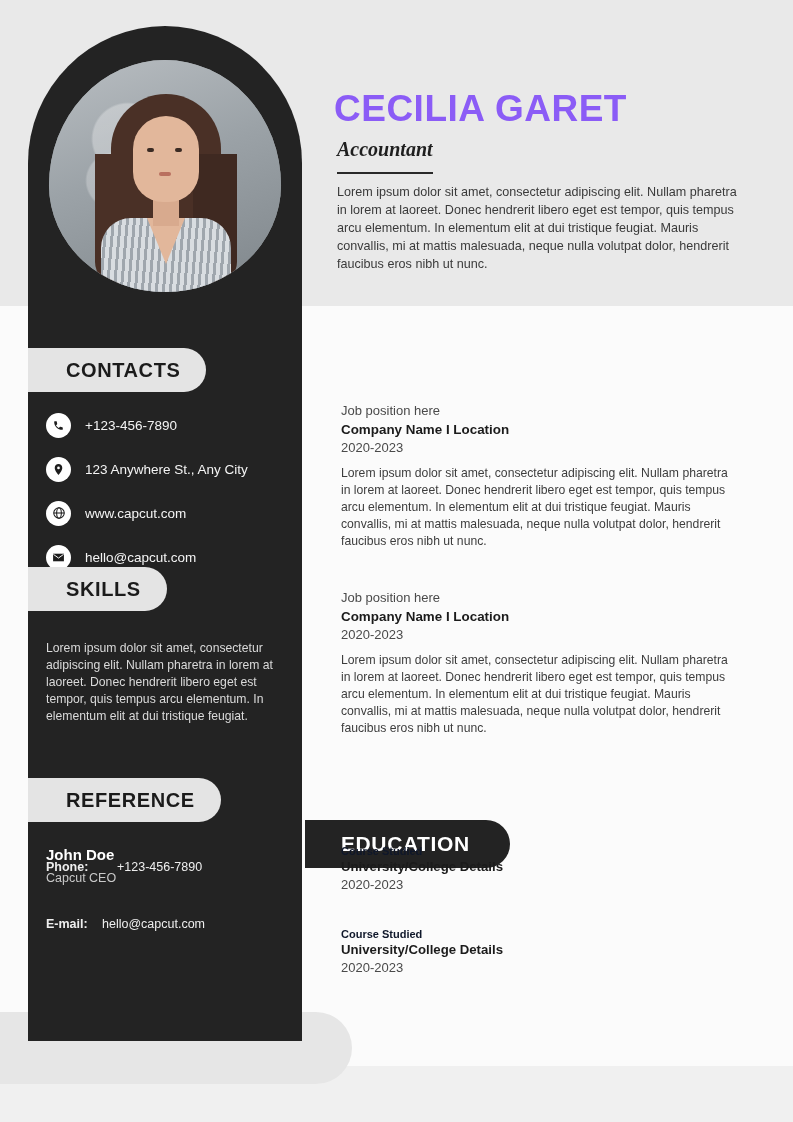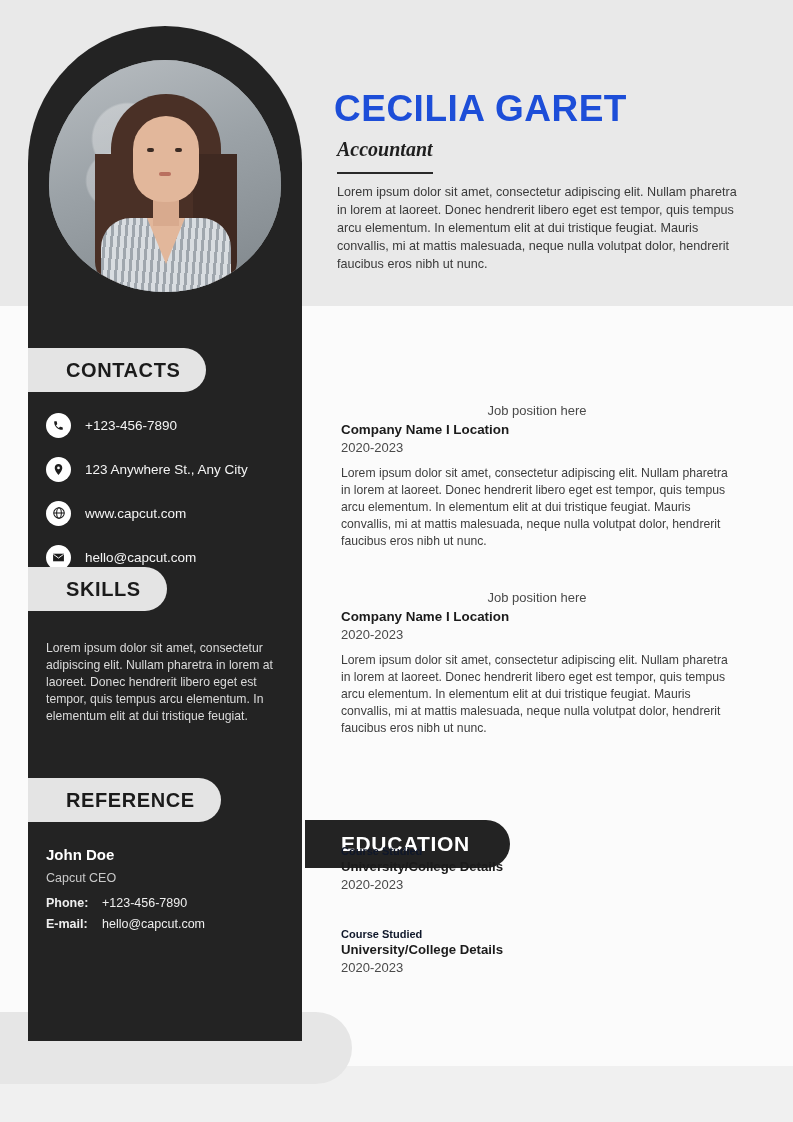--- a/index.html
+++ b/index.html
@@ -140,21 +140,21 @@
     background:#b9705f;border-radius:4px;z-index:3;
   }
 
   
   .name {
     position: absolute;
     left: 334px; top: 88px;
     font-size: 37px;
     font-weight: bold;
     letter-spacing: 0.5px;
-    color: #1d4ed8;
+    color: #8b5cf6;
     font-family: "Liberation Sans", sans-serif;
   }
   .role {
     position: absolute;
     left: 337px; top: 138px;
     font-size: 20px;
     font-style: italic;
     font-weight: bold;
     color: #1f1f1f;
     font-family: "Liberation Serif", serif;
@@ -249,27 +249,27 @@
     left: 46px; top: 871px;
     font-size: 12.5px; color: #c9c9c9;
   }
   .ref-line {
     position: absolute;
     left: 46px;
     font-size: 12.5px;
     color: #eeeeee;
     display: flex;
   }
-  .ref-line.p { top: 896px; }
+  .ref-line.p { top: 860px; gap: 15px; }
   .ref-line.e { top: 917px; }
   .ref-line b { width: 56px; display:inline-block; font-weight: bold; }
 
   
   .exp-entry { position: absolute; left: 341px; width: 392px; }
-  .exp-pos { font-size: 13px; color: #4a4a4a; margin-bottom: 4px; text-align: center; }
+  .exp-pos { font-size: 13px; color: #4a4a4a; margin-bottom: 4px; }
   .exp-company { font-size: 13.4px; font-weight: bold; color: #1b1b1b; margin-bottom: 3px; }
   .exp-dates { font-size: 13px; color: #4a4a4a; margin-bottom: 10px; }
   .exp-desc { font-size: 12.2px; line-height: 17px; color: #3d3d3d; }
 
   
   .edu-entry { position: absolute; left: 341px; width: 392px; }
   .edu-course { font-size: 11px; font-weight: bold; color: #0f172a; }
   .edu-school { font-size: 13.2px; font-weight: bold; color: #1b1b1b; margin-top: 2px;}
   .edu-dates { font-size: 13px; color: #4a4a4a; margin-top: 3px; }
 </style>

